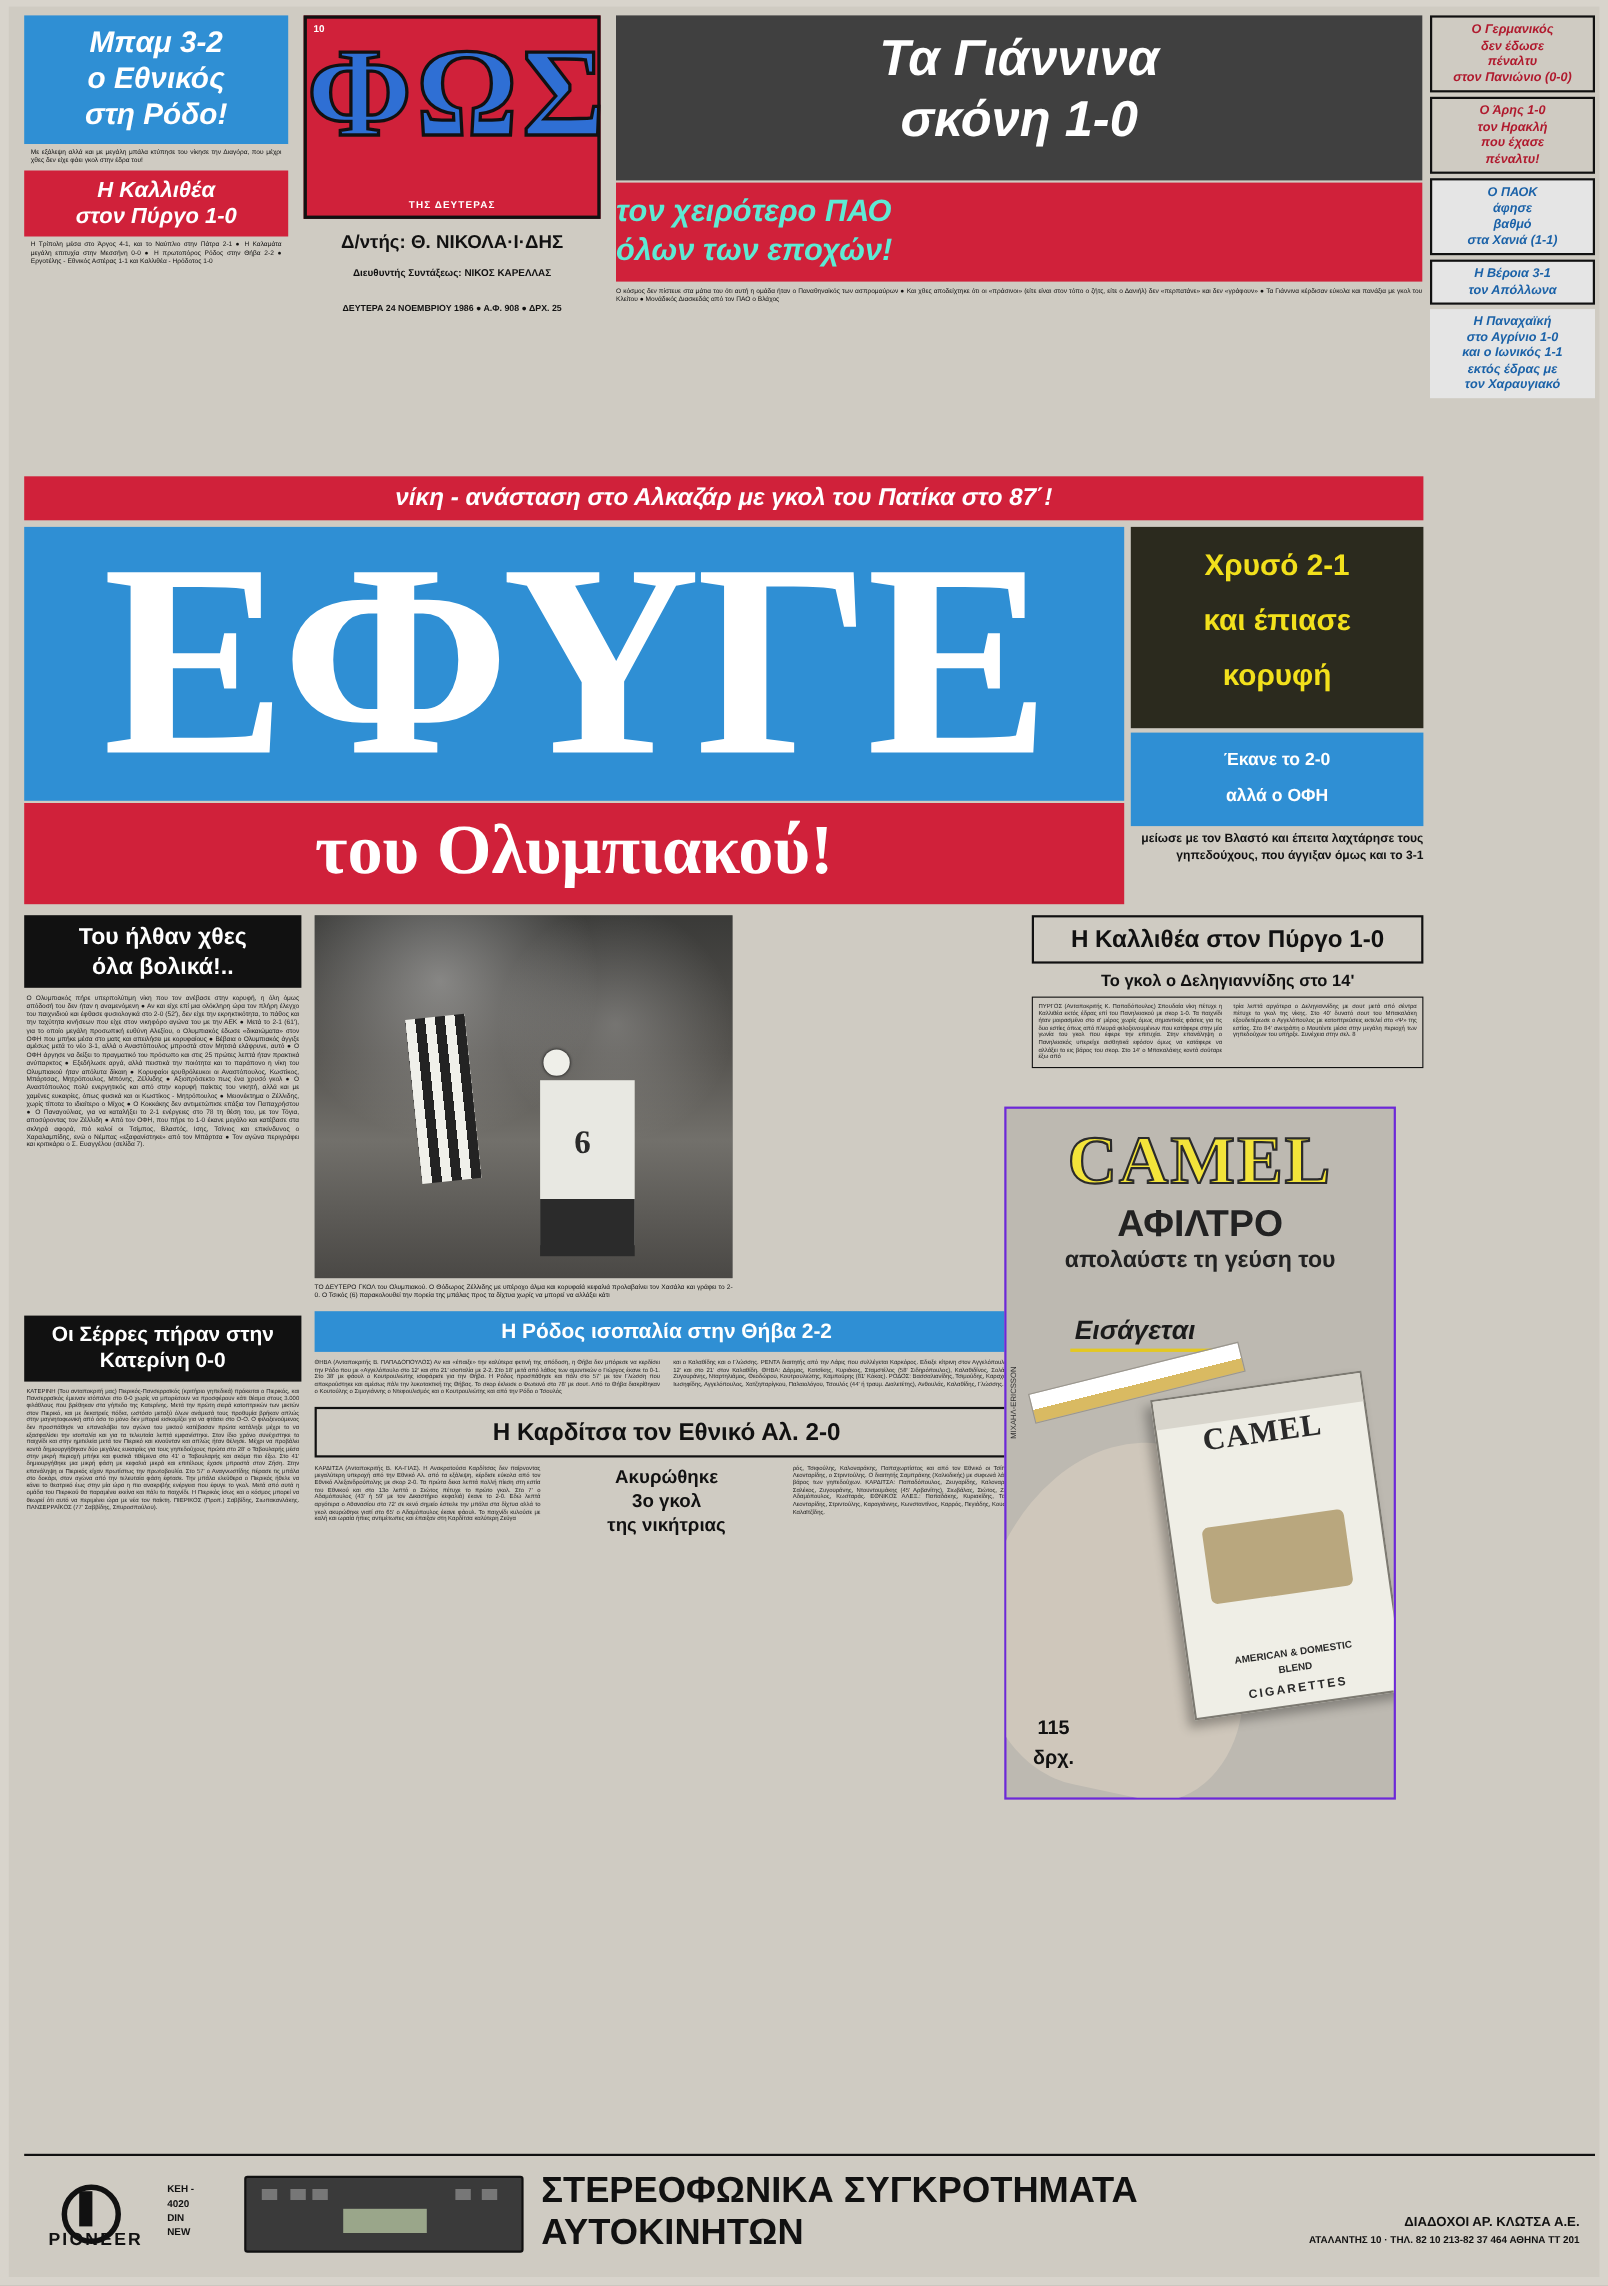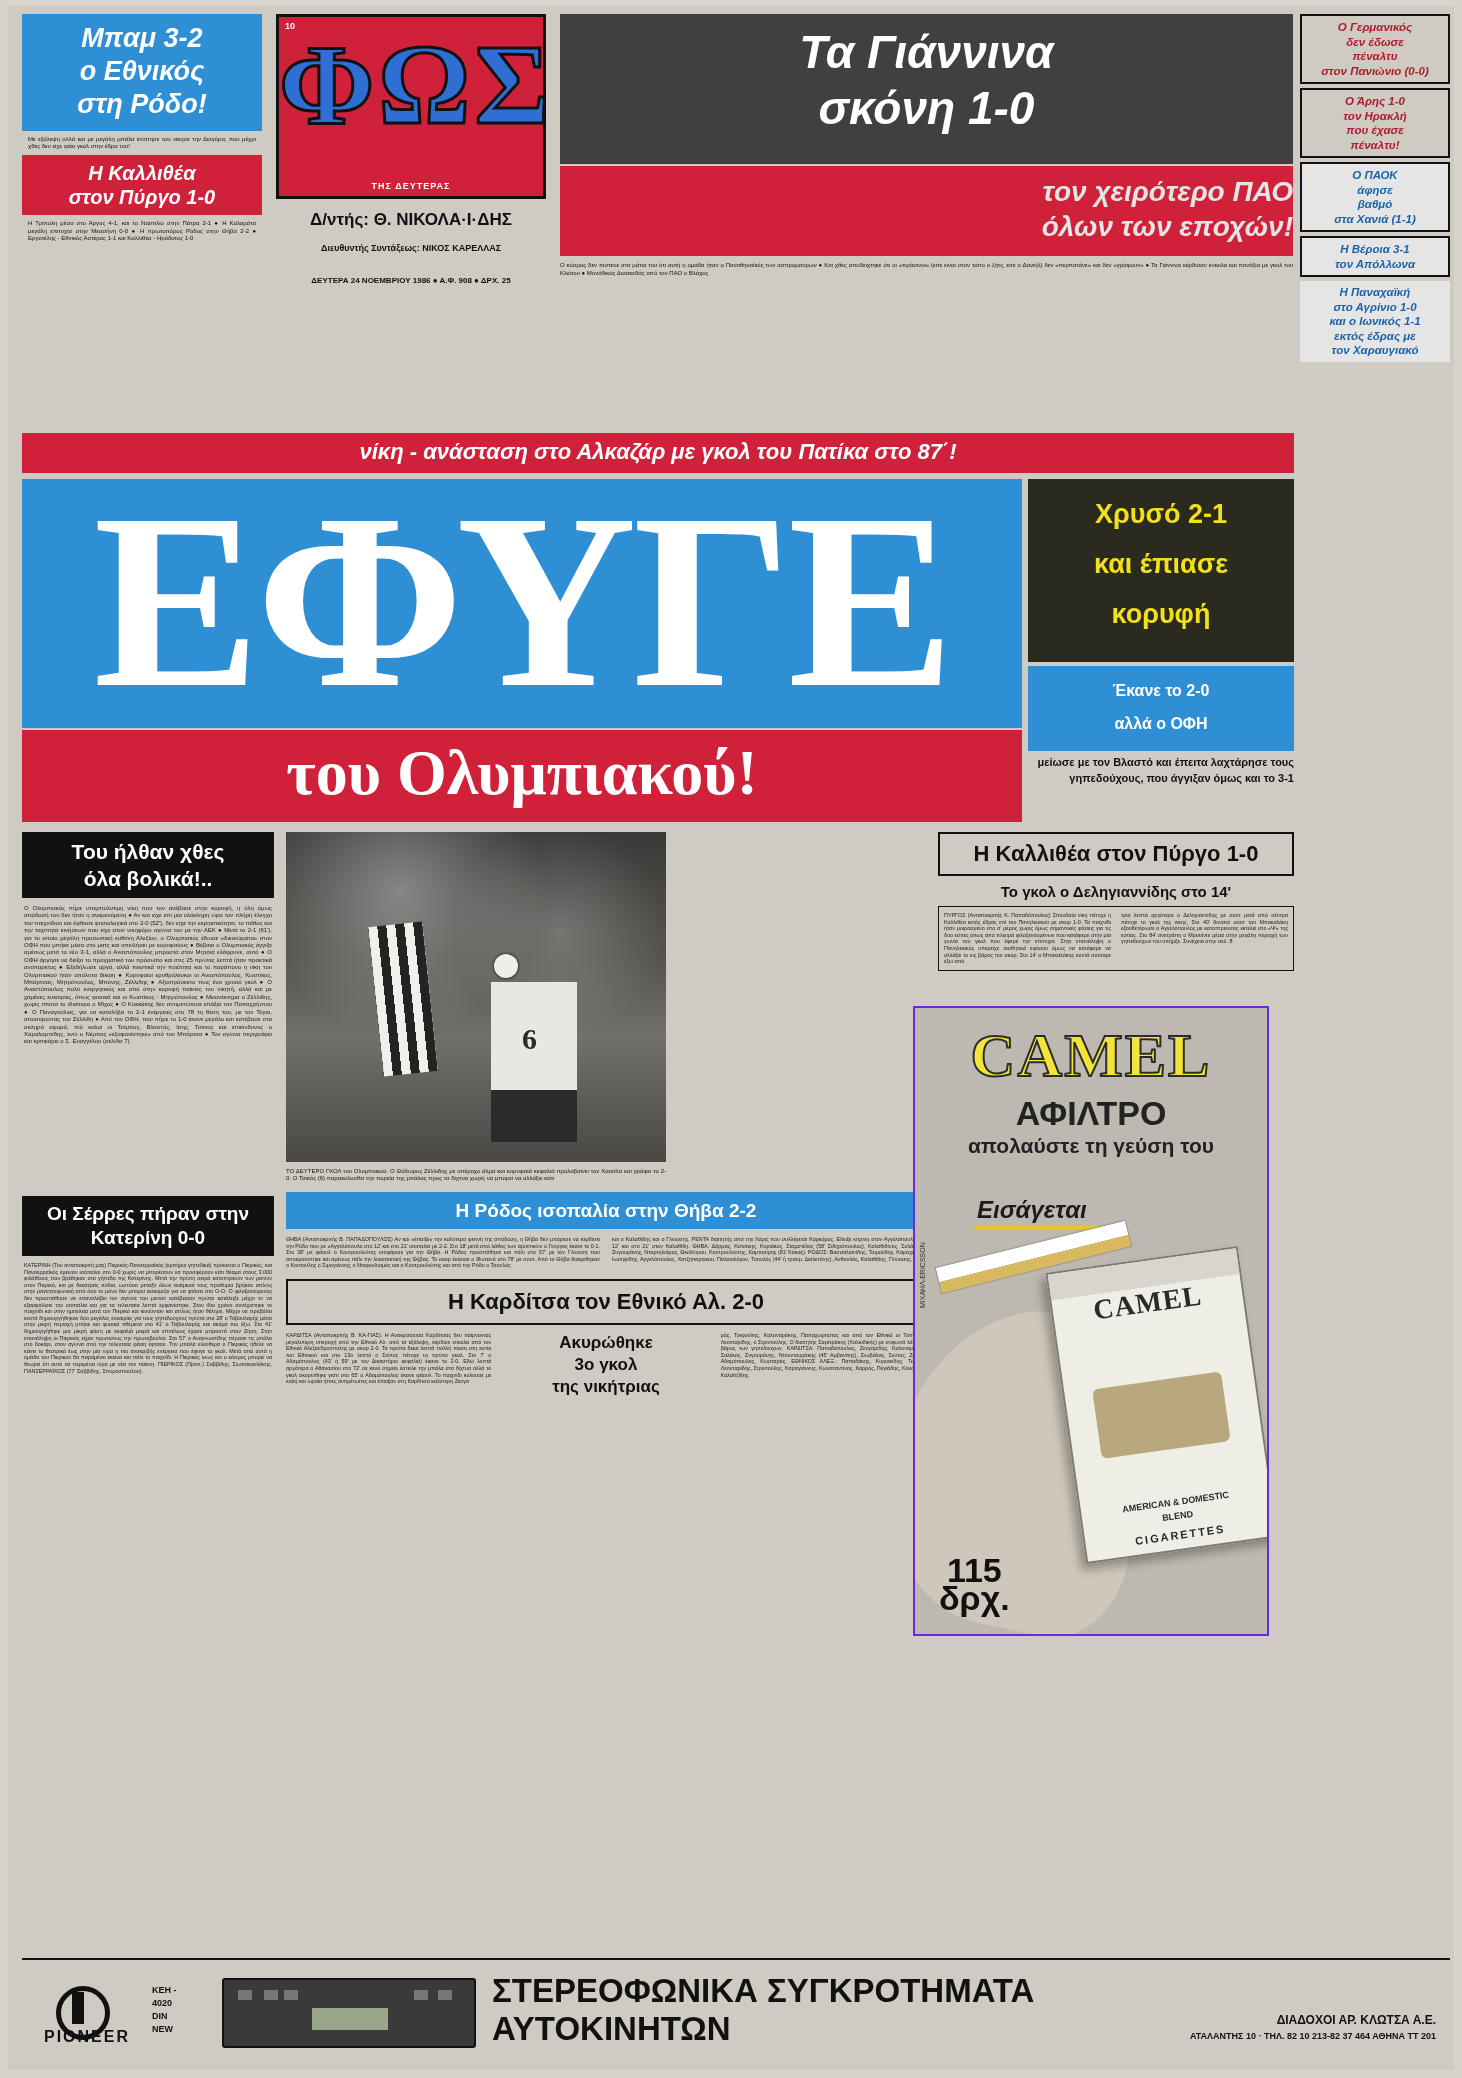--- a/index.html
+++ b/index.html
@@ -28,21 +28,21 @@
   #mastlogo .tis{position:absolute;left:0;bottom:5px;width:100%;text-align:center;font-size:9px;color:#fff;font-weight:bold;letter-spacing:1px;}
   #mast .dnt{position:absolute;left:0;top:196px;width:100%;text-align:center;font-weight:bold;font-size:17px;color:#111;}
   #mast .dir{position:absolute;left:0;top:228px;width:100%;text-align:center;font-size:9px;line-height:12px;color:#111;font-weight:bold;}
   #mast .datel{position:absolute;left:0;top:262px;width:100%;text-align:center;font-size:8px;color:#111;font-weight:bold;}
 
   
   #tc{left:552px;top:8px;width:733px;height:285px;}
   #tc .band{position:absolute;left:0;top:0;width:733px;height:150px;background:#404040;}
   #tc .band .t1{position:absolute;left:0;top:10px;width:100%;text-align:center;font-weight:bold;font-style:italic;font-size:46px;line-height:56px;color:#fff;}
   #tc .band2{position:absolute;left:0;top:152px;width:733px;height:90px;background:#d0213a;}
-  #tc .band2 .t2{position:absolute;left:0;top:8px;width:100%;text-align:right;font-weight:bold;font-style:italic;font-size:28px;line-height:35px;color:#e5e5e5;}
+  #tc .band2 .t2{position:absolute;left:0;top:8px;width:100%;text-align:left;font-weight:bold;font-style:italic;font-size:28px;line-height:35px;color:#5eead4;}
   #tc .cap{position:absolute;left:0;top:248px;width:733px;font-size:6px;line-height:7.6px;color:#111;text-align:justify;}
 
   
   #rr{left:1292px;top:8px;width:150px;height:800px;background:#cfcbc2;}
   .rrcell{border:2px solid #111;box-sizing:border-box;margin-bottom:4px;padding:4px 3px;text-align:center;}
   .rrcell .t{font-weight:bold;font-style:italic;font-size:11.5px;line-height:14.5px;color:#b01a2e;}
   .rrcell.blue .t{color:#1b62a8;}
 
   
   #mh{left:14px;top:300px;width:1272px;height:123px;background:#111;}
@@ -91,21 +91,21 @@
   #camel .eisu{position:absolute;left:58px;top:218px;width:130px;height:3px;background:#e4c820;}
   #camel .pack{position:absolute;left:150px;top:250px;width:190px;height:290px;background:#efeee6;border:2px solid #7d7a72;transform:rotate(-8deg);box-shadow:-6px 6px 10px rgba(0,0,0,.3);}
   #camel .pack .blue{position:absolute;left:0;top:0;width:100%;height:26px;background:#d8d5cc;}
   #camel .pack .cm{position:absolute;left:0;top:26px;width:100%;text-align:center;font-family:"Liberation Serif",serif;font-weight:bold;font-size:28px;color:#2a2a2a;letter-spacing:1px;}
   #camel .pack .cam{position:absolute;left:28px;top:120px;width:130px;height:70px;background:#b9a77e;border-radius:6px;}
   #camel .pack .f1{position:absolute;left:0;bottom:42px;width:100%;text-align:center;font-size:9px;font-weight:bold;color:#2a2a2a;}
   #camel .pack .f2{position:absolute;left:0;bottom:28px;width:100%;text-align:center;font-size:9px;font-weight:bold;color:#2a2a2a;}
   #camel .pack .f3{position:absolute;left:0;bottom:8px;width:100%;text-align:center;font-size:11px;font-weight:bold;color:#2a2a2a;letter-spacing:2px;}
   #camel .cig{position:absolute;left:20px;top:235px;width:195px;height:26px;background:linear-gradient(180deg,#fff 0 55%,#d9ba62 55% 100%);transform:rotate(-14deg);border:1px solid #9a968e;}
   #camel .hand{position:absolute;left:-20px;top:300px;width:250px;height:320px;background:#cfc7bb;border-radius:60% 40% 30% 50%;transform:rotate(12deg);}
-  #camel .price{position:absolute;left:24px;bottom:22px;font-weight:bold;font-size:34px;line-height:28px;color:#111;text-align:center;}
+  #camel .price{position:absolute;left:24px;bottom:22px;font-weight:bold;font-size:18px;line-height:28px;color:#111;text-align:center;}
   #camel .vert{position:absolute;left:4px;top:300px;font-size:7px;color:#333;transform:rotate(-90deg);transform-origin:left top;white-space:nowrap;}
 
   #c2{left:14px;top:1190px;width:252px;}
   #c3{left:278px;top:1186px;width:640px;}
 
   
   #pioneer{left:14px;top:1952px;width:1428px;height:104px;background:#cfcbc2;border-top:2px solid #111;}
   #pioneer .logo{position:absolute;left:20px;top:22px;width:150px;height:60px;}
   #pioneer .ring{position:absolute;left:14px;top:4px;width:44px;height:44px;border:5px solid #111;border-radius:50%;}
   #pioneer .ringbar{position:absolute;left:30px;top:10px;width:12px;height:32px;background:#111;}

